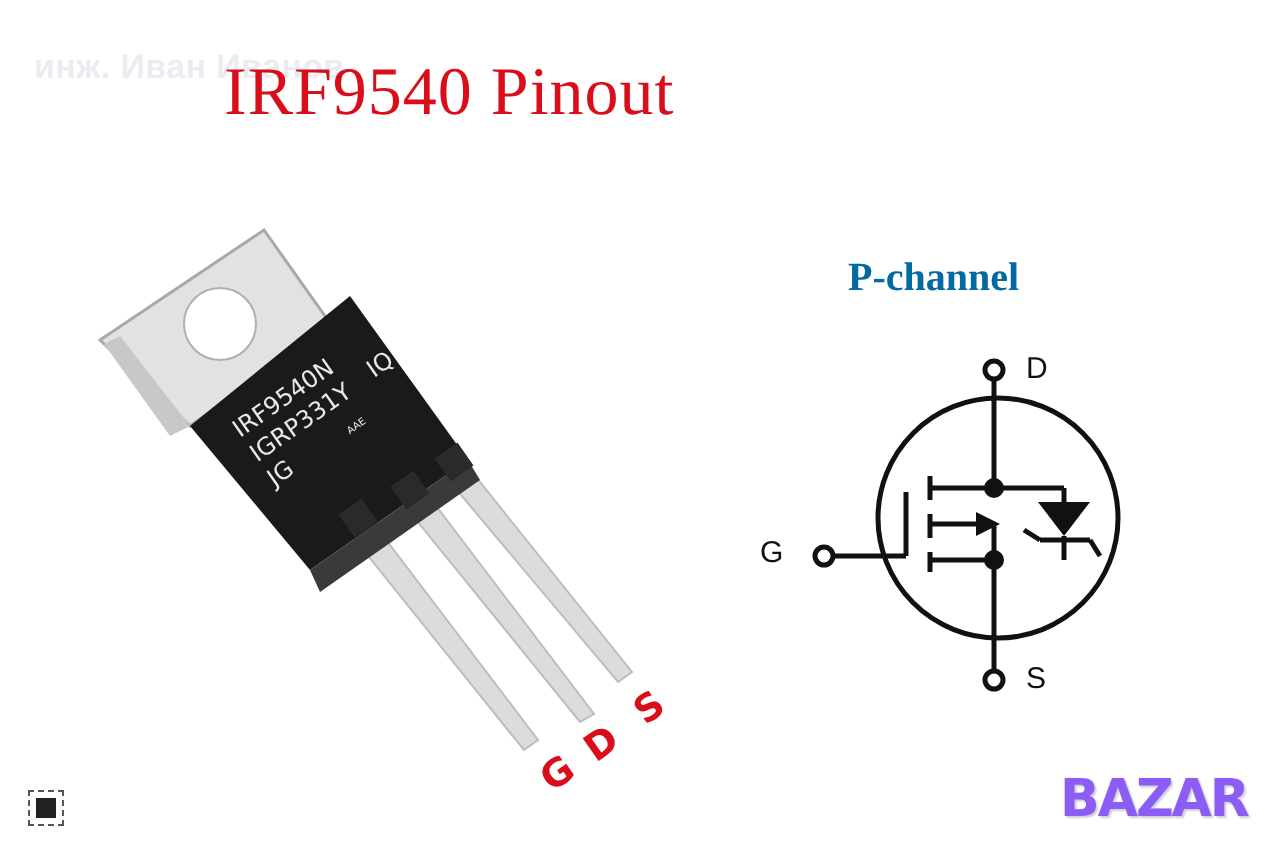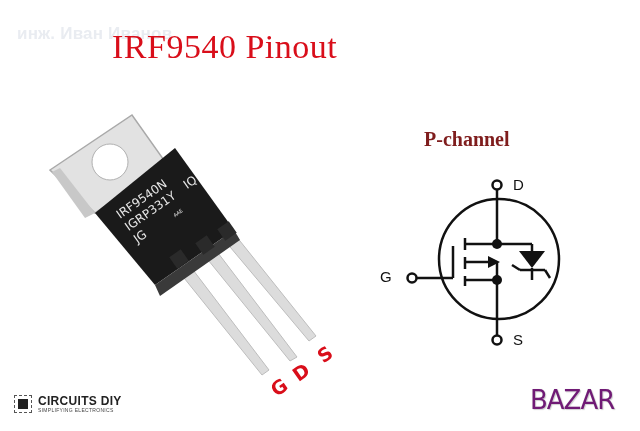--- a/index.html
+++ b/index.html
@@ -1,29 +1,29 @@
 <!DOCTYPE html>
 <html><head>
 <meta charset="utf-8">
 <style>
   html, body { margin:0; padding:0; background:#ffffff; }
   body { width:640px; height:431px; position:relative; overflow:hidden; font-family:"Liberation Sans", sans-serif; }
   .watermark-top { position:absolute; left:17px; top:24px; font-size:17px; font-weight:bold; color:#e9ecf1; letter-spacing:0.2px;text-align:right; }
   .title { position:absolute; left:112px; top:28px; font-family:Liberation Serif, serif; font-size:34px; color:#d90e1a; letter-spacing:0.5px; white-space:nowrap; }
-  .subtitle { position:absolute; left:424px; top:128px; font-family:"Liberation Serif", serif; font-weight:bold; font-size:20px; color:#7f1d1d; }
+  .subtitle { position:absolute; left:424px; top:128px; font-family:"Liberation Serif", serif; font-weight:bold; font-size:20px; color:#0369a1; }
   svg.transistor { position:absolute; left:0; top:0; }
   svg.symbol { position:absolute; left:0; top:0; }
   .pinlbl { position:absolute; font-family:"Liberation Sans", sans-serif; font-size:15px; color:#111; }
   .gds { position:absolute; font-family:"DejaVu Sans", sans-serif; font-weight:bold; font-size:19px; color:#d90e1a; }
   .logo { position:absolute; left:12px; top:393px; display:flex; align-items:center; }
   .logo-mark { width:22px; height:22px; position:relative; }
   .logo-text { margin-left:4px; }
   .logo-main { font-size:12px; font-weight:bold; color:#222; letter-spacing:0.3px; line-height:12px; }
   .logo-sub { font-size:5px; color:#444; letter-spacing:0.3px; line-height:7px; }
-  .bazar { position:absolute; left:530px; top:385px; font-family:"DejaVu Sans", sans-serif; font-weight:normal; font-size:26px; color:#701a75; text-shadow:0 0 1px #d8d8d8, 1px 1px 1px #cfcfcf; letter-spacing:-1px; }
+  .bazar { position:absolute; left:530px; top:385px; font-family:"DejaVu Sans", sans-serif; font-weight:bold; font-size:26px; color:#8b5cf6; text-shadow:0 0 1px #d8d8d8, 1px 1px 1px #cfcfcf; letter-spacing:-1px; }
 </style>
 </head>
 <body>
 
 <div class="watermark-top">инж. Иван Иванов</div>
 <div class="title">IRF9540 Pinout</div>
 
 <svg class="transistor" width="640" height="431" viewBox="0 0 640 431">
 
   <g>
@@ -102,19 +102,15 @@
 </svg>
 <div class="pinlbl" style="left:513px; top:176px;">D</div>
 <div class="pinlbl" style="left:380px; top:268px;">G</div>
 <div class="pinlbl" style="left:513px; top:331px;">S</div>
 
 <div class="logo">
   <div class="logo-mark">
     <div style="position:absolute;left:6px;top:6px;width:10px;height:10px;background:#222;"></div>
     <div style="position:absolute;left:2px;top:2px;width:18px;height:18px;border:1px dashed #555;box-sizing:border-box;"></div>
   </div>
-  <div class="logo-text">
-    <div class="logo-main">CIRCUITS DIY</div>
-    <div class="logo-sub">SIMPLIFYING ELECTRONICS</div>
-  </div>
 </div>
 
 <div class="bazar">BAZAR</div>
 
 </body></html>

